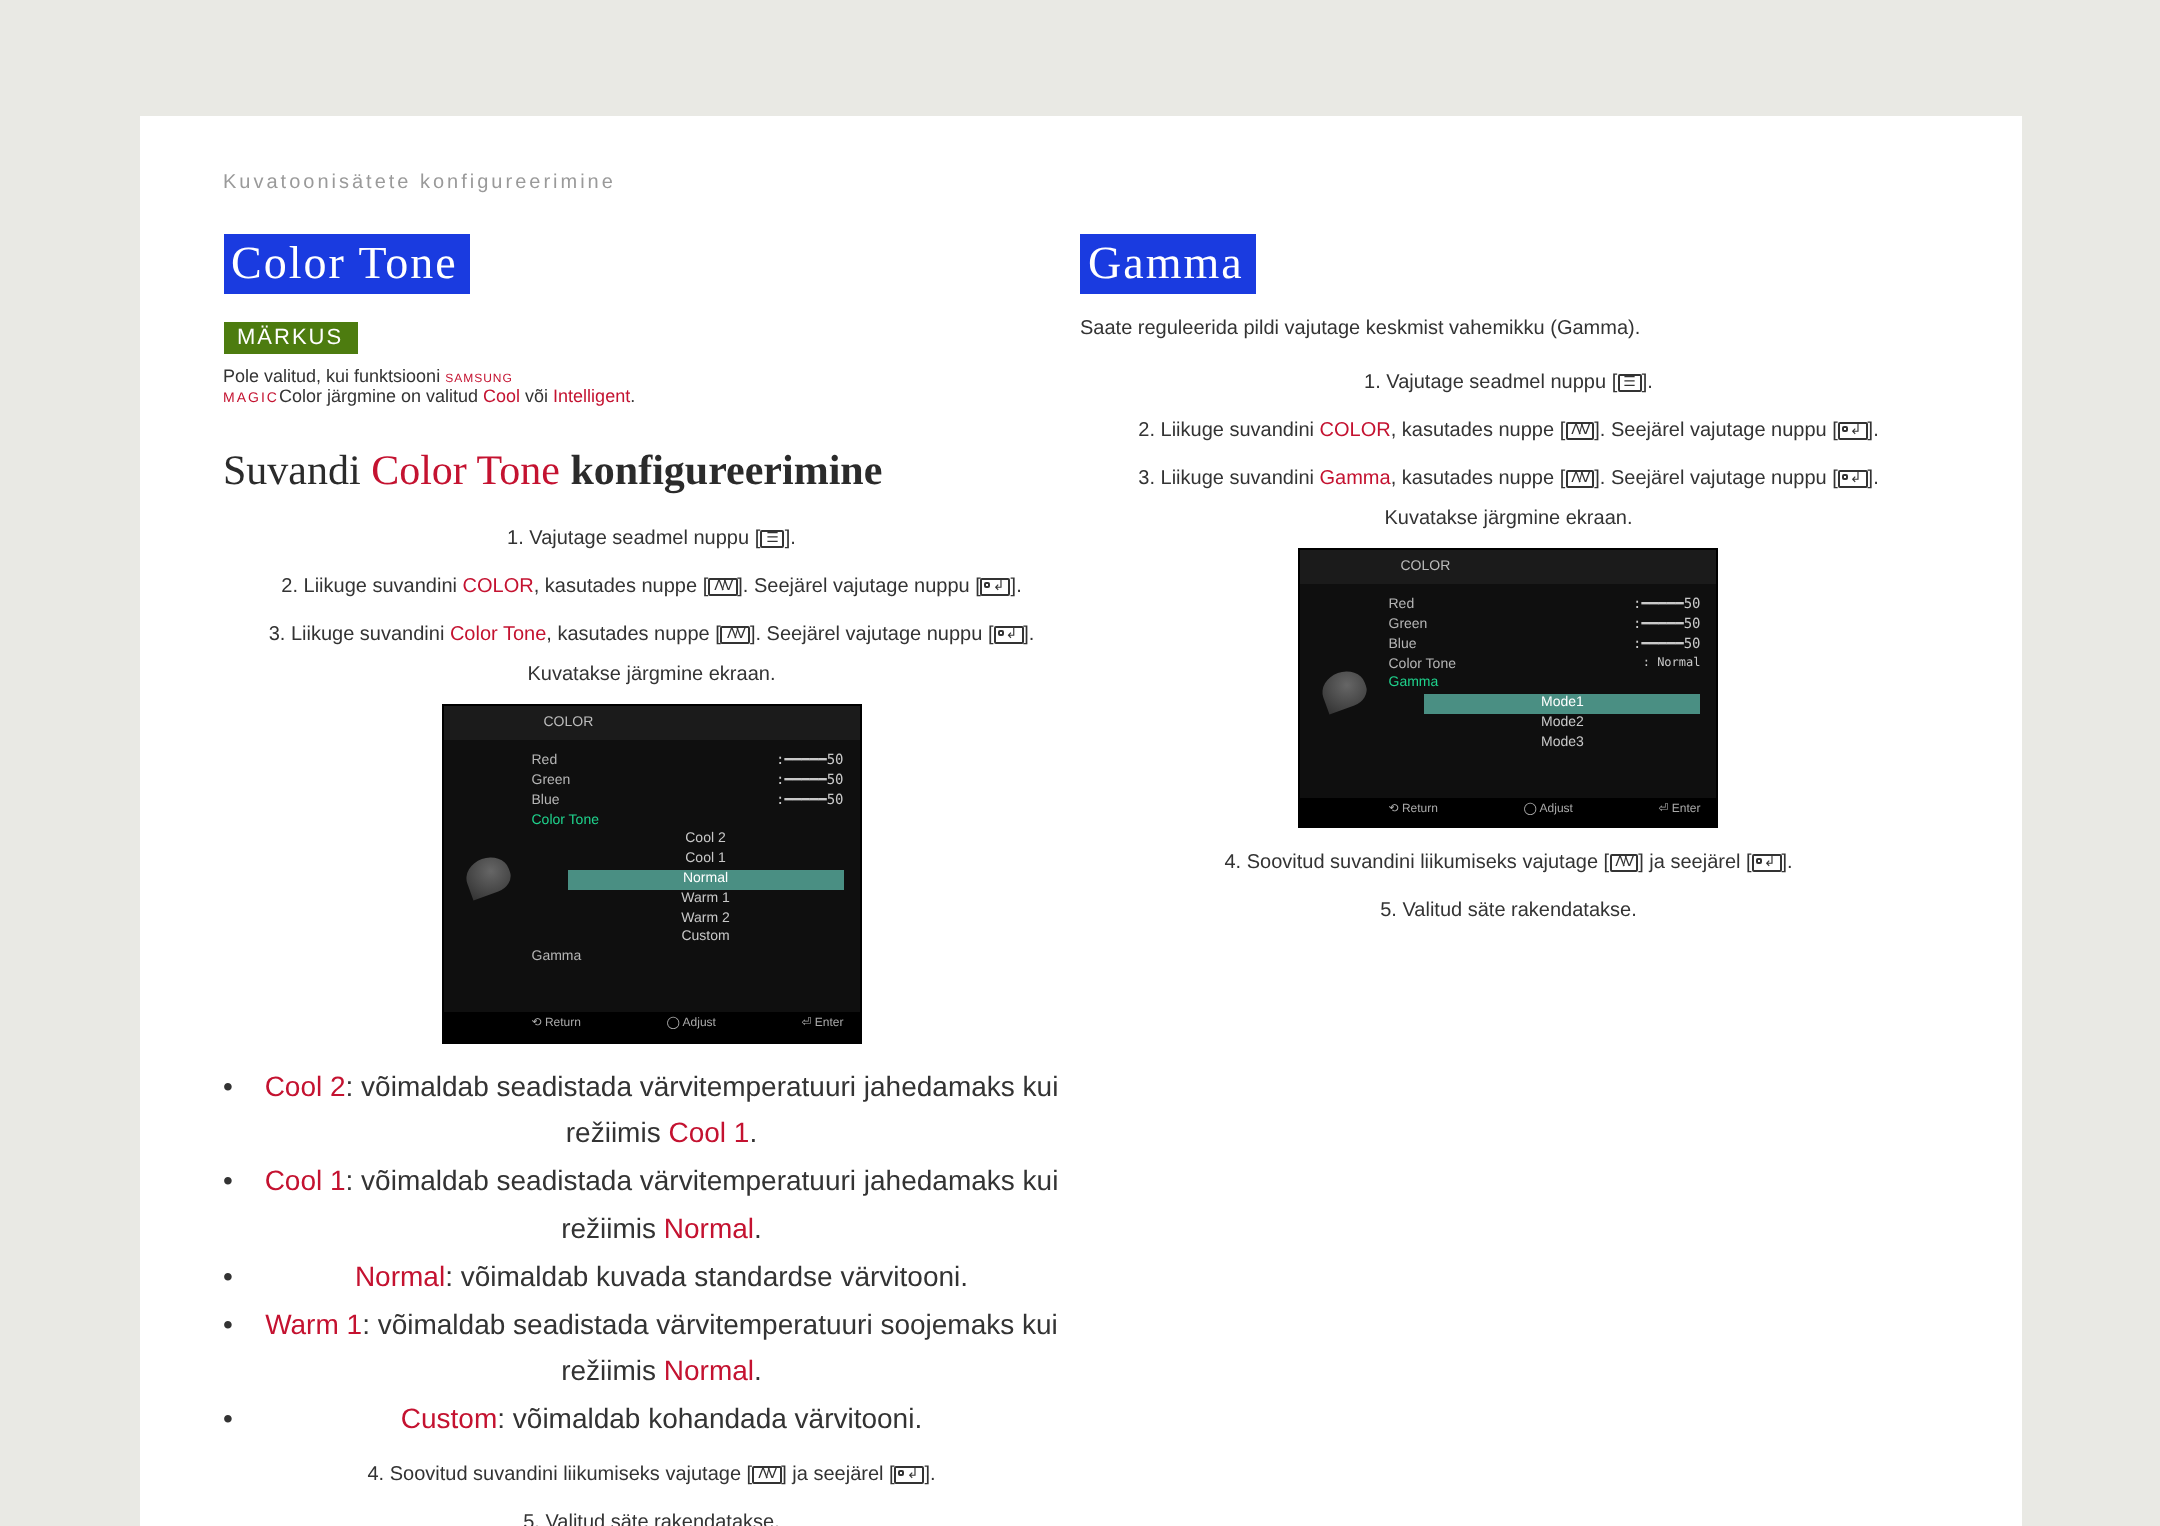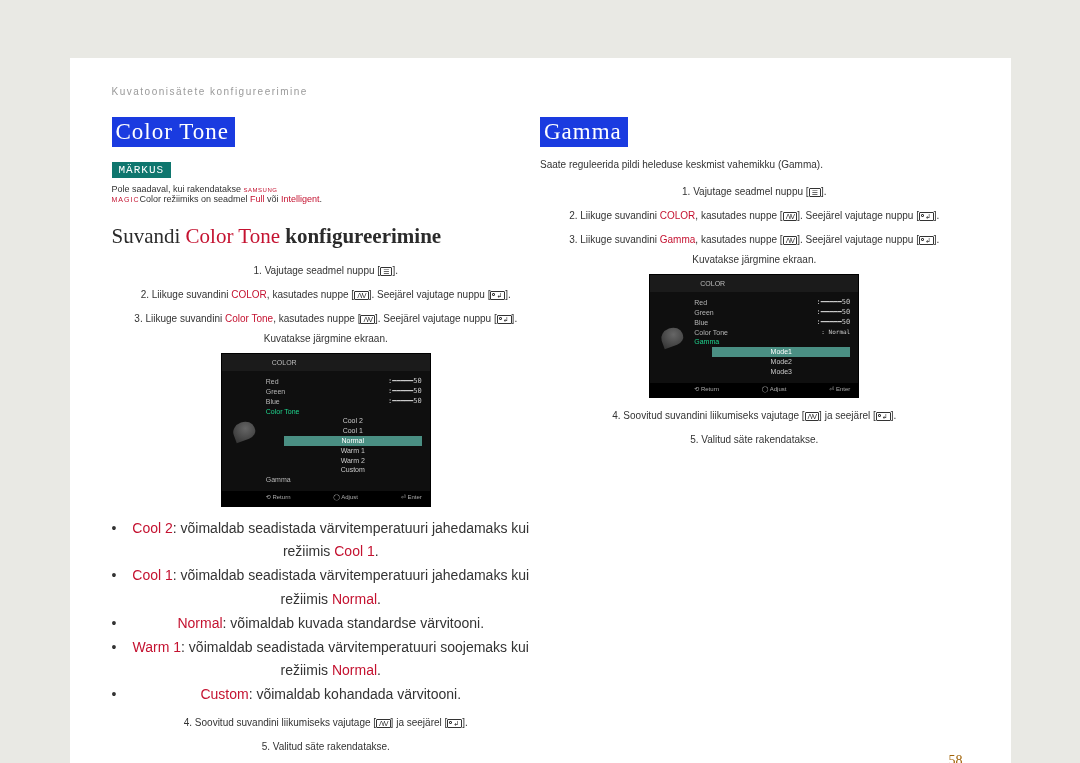--- a/index.html
+++ b/index.html
@@ -31,27 +31,26 @@
     background: #1a3be0;
     color: #fff;
     font-size: 23px;
     letter-spacing: 1px;
     padding: 2px 6px 2px 4px;
     margin-bottom: 12px;
     font-family: Georgia, 'Times New Roman', serif;
   }
   .note-label {
     display: inline-block;
-    background: #0f766e;
+    background: #4d7c0f;
     color: #fff;
     font-size: 11px;
     padding: 2px 7px;
     letter-spacing: 1px;
     margin-bottom: 6px;
-    font-family: Liberation Mono, monospace;
   }
   .note-text { font-size: 9px; color: #333; margin-bottom: 20px; }
   .samsung { vertical-align: baseline; }
   .samsung-top { font-size: 6px; color: #c41230; letter-spacing: 0.5px; }
   .samsung-bot { font-size: 7px; color: #c41230; letter-spacing: 1px; }
   .red { color: #c41230; }
   .subtitle {
     font-family: Georgia, 'Times New Roman', serif;
     font-size: 21px;
     color: #2b2b2b;
@@ -100,21 +99,21 @@
   }
   .osd-body { display: flex; }
   .osd-icon { width: 44px; display:flex; align-items:center; justify-content:center; }
   .palette {
     width: 22px; height: 18px;
     border-radius: 50% 50% 40% 0;
     background: radial-gradient(circle at 60% 40%, #666, #333);
     position: relative;
     transform: rotate(-20deg);
   }
-  .osd-rows { flex: 1; padding: 6px 8px 6px 0; }
+  .osd-rows { flex: 1; padding: 6px 8px 22px 0; }
   .osd-row { display: flex; justify-content: space-between; line-height: 1.4; }
   .osd-row .lab { color: #b6b6b6; }
   .osd-row .val { font-family: monospace; font-size:7px; }
   .osd-row.hl .lab{ color:#1fd38d; }
   .osd-list { margin-left:18px; }
   .osd-list div{ line-height:1.4; }
   .osd-list .sel{ background:#4a8f83; color:#fff; padding:0 2px;}
   .osd-ftr {
     background:#000; color:#aaa; font-size:6px;
     display:flex; justify-content:space-between; padding:2px 8px 3px 44px;
@@ -133,21 +132,21 @@
   <div class="breadcrumb">Kuvatoonisätete konfigureerimine</div>
 
   <div class="cols">
 
     <div class="col">
       <div class="section-title">Color Tone</div>
       <div>
         <span class="note-label">MÄRKUS</span>
       </div>
       <div class="note-text">
-        <span>Pole saadaval, kui rakendatakse </span><span class="samsung"><span class="samsung-top">SAMSUNG</span><br><span class="samsung-bot">MAGIC</span></span><span>Color režiimiks on seadmel </span><span class="red">Full</span><span> või </span><span class="red">Intelligent</span><span>.</span>
+        <span>Pole valitud, kui funktsiooni </span><span class="samsung"><span class="samsung-top">SAMSUNG</span><br><span class="samsung-bot">MAGIC</span></span><span>Color järgmine on valitud </span><span class="red">Cool</span><span> või </span><span class="red">Intelligent</span><span>.</span>
       </div>
 
       <div class="subtitle">
         <span>Suvandi </span><span class="accent">Color Tone</span><b> konfigureerimine</b>
       </div>
 
       <ol class="steps">
         <li>
           <span class="num">1.&nbsp;</span><span>Vajutage seadmel nuppu [</span><span class="icon-box icon-menu"></span><span>].</span>
         </li>
@@ -212,21 +211,21 @@
           <span class="num">4.&nbsp;</span><span>Soovitud suvandini liikumiseks vajutage [</span><span class="icon-box icon-updn">ᐱ/ᐯ</span><span>] ja seejärel [</span><span class="icon-box icon-enter"><span class="dot"></span></span><span>].</span>
         </li>
         <li>
           <span class="num">5.&nbsp;</span><span>Valitud säte rakendatakse.</span>
         </li>
       </ol>
     </div>
 
     <div class="col">
       <div class="section-title">Gamma</div>
-      <div class="intro">Saate reguleerida pildi heleduse keskmist vahemikku (Gamma).</div>
+      <div class="intro">Saate reguleerida pildi vajutage keskmist vahemikku (Gamma).</div>
 
 
       <ol class="steps">
         <li>
           <span class="num">1.&nbsp;</span><span>Vajutage seadmel nuppu [</span><span class="icon-box icon-menu"></span><span>].</span>
         </li>
         <li>
           <span class="num">2.&nbsp;</span><span>Liikuge suvandini </span><span class="red">COLOR</span><span>, kasutades nuppe [</span><span class="icon-box icon-updn">ᐱ/ᐯ</span><span>]. Seejärel vajutage nuppu [</span><span class="icon-box icon-enter"><span class="dot"></span></span><span>].</span>
         </li>
         <li>

